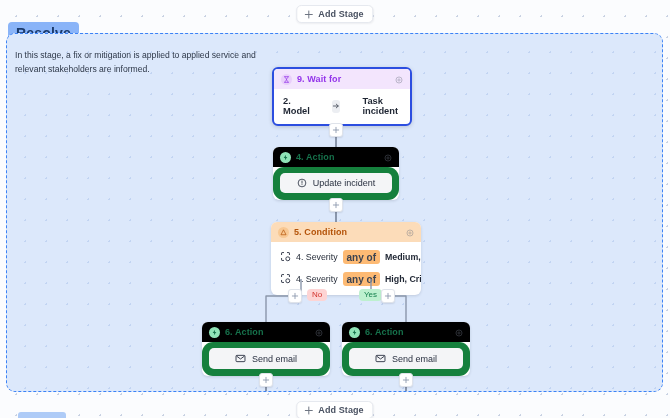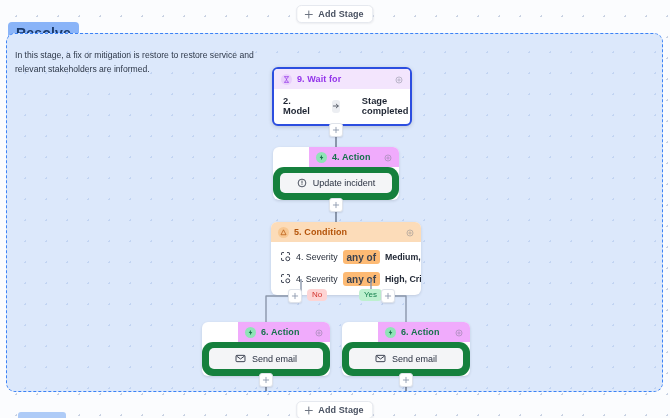--- a/index.html
+++ b/index.html
@@ -139,21 +139,21 @@
     align-items: center;
     justify-content: center;
     flex: 0 0 auto;
   }
 
   
   .hdr-wait { background: #f3e5fd; }
   .hdr-wait .title { color: #9333ea; }
   .hdr-wait .badge-ico { background: #e9cffb; }
 
-  .hdr-action { background: #f0abfc; margin-left: 36px; }
+  .hdr-action { background: #000000; }
   .hdr-action .title { color: #16714b; }
   .hdr-action .badge-ico { background: #8fe3b7; }
 
   .hdr-cond { background: #fcdcb9; }
   .hdr-cond .title { color: #b45309; }
   .hdr-cond .badge-ico { background: #f8c893; }
 
   
   .node-body {
     padding: 6px 7px 7px 7px;
@@ -263,21 +263,21 @@
           <path d="M6 1.3v9.4M1.3 6h9.4" stroke="#6b7280" stroke-width="1.3" stroke-linecap="round"></path>
         </svg>
     </span>
     <span class="lbl">Add Stage</span>
   </div>
 
   <div class="stage-badge">Resolve</div>
 
   <div id="stage">
 
-    <div id="stage-desc">In this stage, a fix or mitigation is restore to restore service and relevant stakeholders are informed.</div>
+    <div id="stage-desc">In this stage, a fix or mitigation is applied to applied service and relevant stakeholders are informed.</div>
 
     <div class="node selected" style="left:265px; top:33px; width:140px;">
       <div class="node-header hdr-wait">
         <span class="badge-ico">
           <svg width="7" height="7" viewBox="0 0 10 10">
               <path d="M2.2 1h5.6M2.2 9h5.6M2.8 1c0 2 2.2 2.6 2.2 4s-2.2 2-2.2 4M7.2 1c0 2-2.2 2.6-2.2 4s2.2 2 2.2 4" stroke="#9333ea" stroke-width="1" fill="none" stroke-linecap="round"></path>
             </svg>
         </span>
         <span class="title">9. Wait for</span>
         <span class="gear">
@@ -287,21 +287,21 @@
             </svg>
         </span>
       </div>
       <div class="waitrow">
         <span>2. Model</span>
         <span class="arrow-box">
           <svg width="8" height="8" viewBox="0 0 12 12">
               <path d="M2 6h7.2M6.4 3.2 9.4 6l-3 2.8" stroke="#3c4350" stroke-width="1.2" fill="none" stroke-linecap="round" stroke-linejoin="round"></path>
             </svg>
         </span>
-        <span>Stage completed</span>
+        <span>Task incident</span>
       </div>
     </div>
 
     <div class="vline" style="left:328.3px; top:89px; height:29px;"></div>
     <div class="plus-btn" style="left:322px; top:89px;">
       <svg width="8" height="8" viewBox="0 0 12 12">
           <path d="M6 2v8M2 6h8" stroke="#8a96ab" stroke-width="1.3" stroke-linecap="round"></path>
         </svg>
     </div>
 

